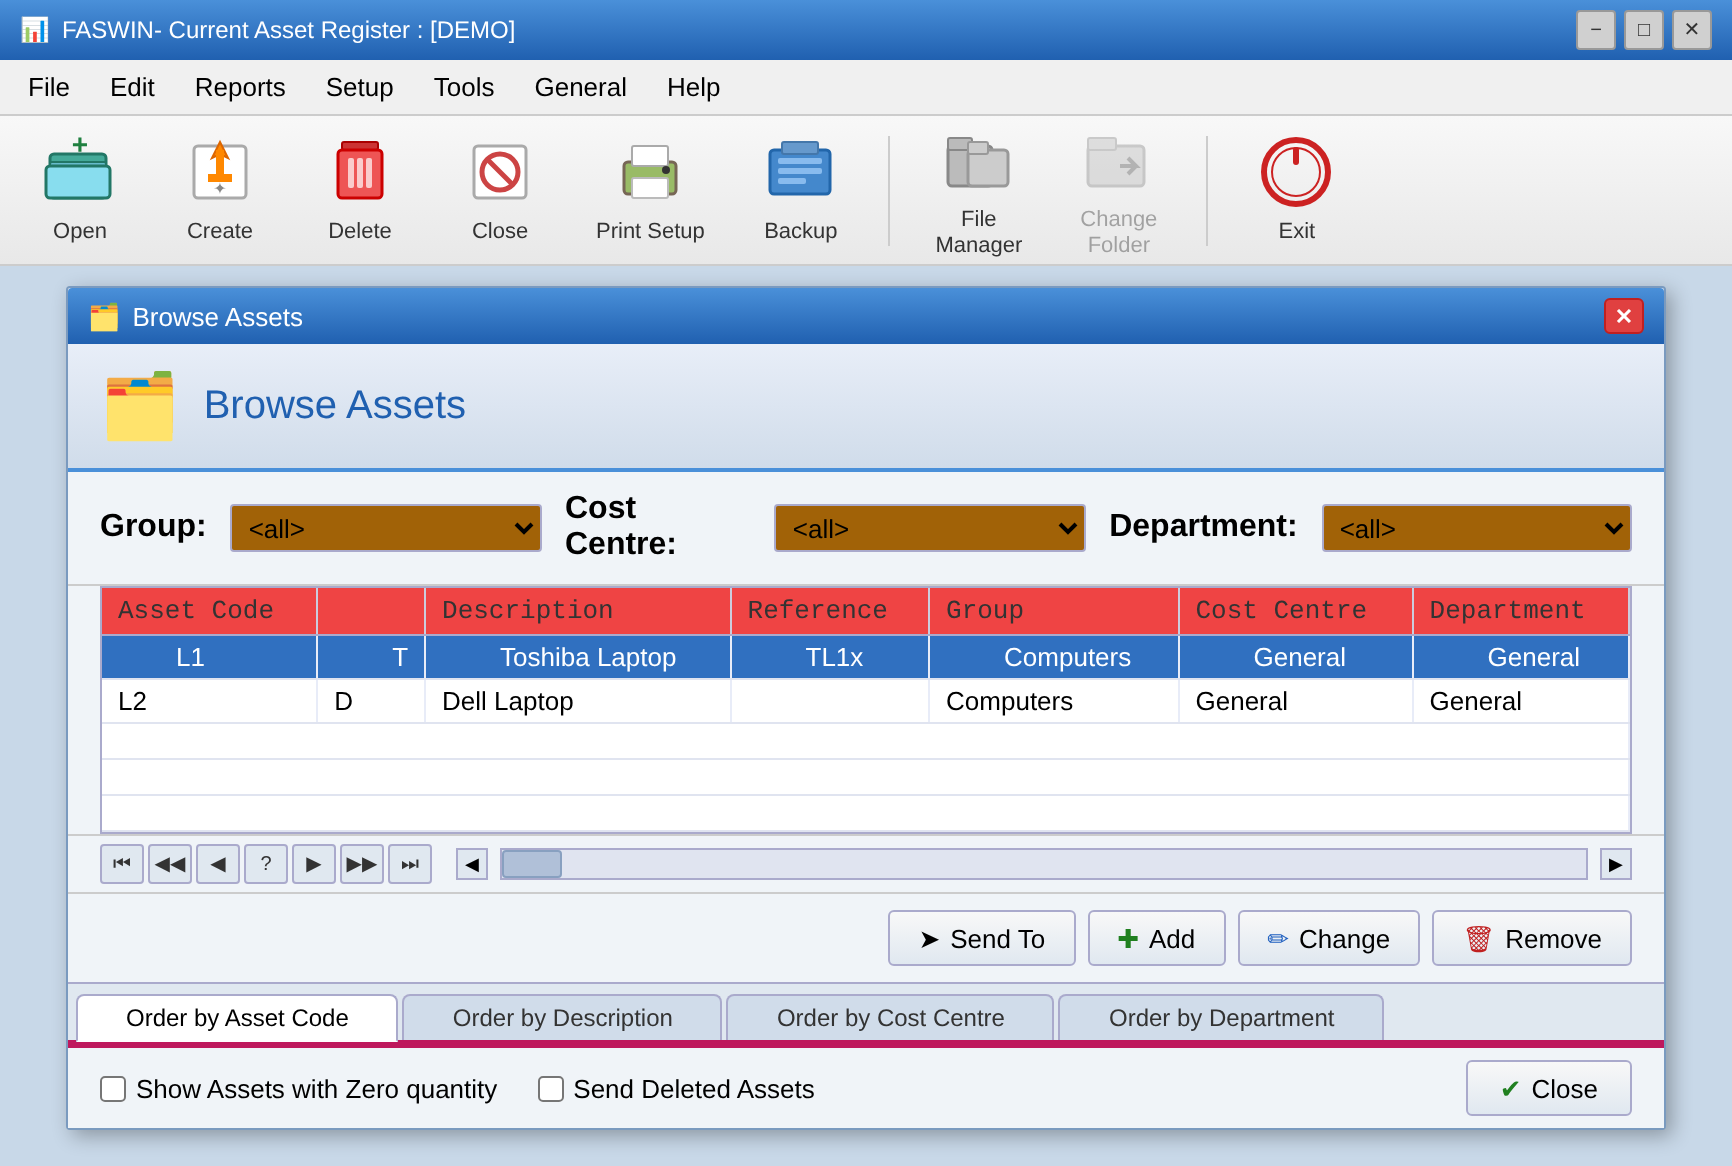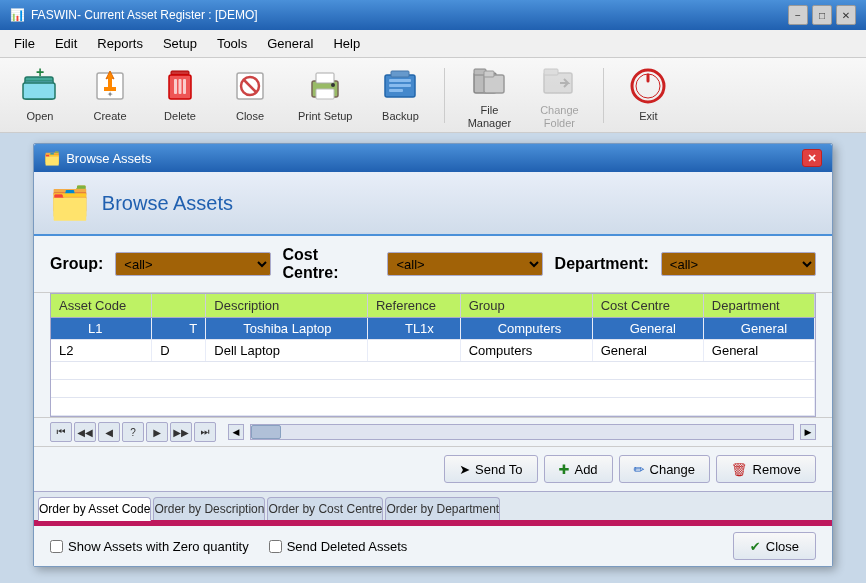--- a/index.html
+++ b/index.html
@@ -206,27 +206,28 @@
       background: white;
       margin: 0 16px;
       border: 1px solid #aac;
     }
     .asset-table {
       width: 100%;
       border-collapse: collapse;
       font-size: 13px;
     }
     .asset-table th {
-      background: #bef264;
+      background: #ef4444;
       border-bottom: 1px solid #aac;
       border-right: 1px solid #ccd;
       padding: 4px 8px;
       text-align: left;
       font-weight: normal;
       color: #333;
+      font-family: Liberation Mono, monospace;
     }
     .asset-table td {
       padding: 3px 8px;
       border-bottom: 1px solid #e0e4f0;
       border-right: 1px solid #e8ecf8;
     }
     .asset-table tr.selected td {
       background: #3070c0;
       color: white;
       padding-left: 37px;
@@ -309,21 +310,21 @@
     
     .order-tabs {
       display: flex;
       align-items: flex-end;
       background: #e0e8f0;
       border-top: 1px solid #aac;
       padding-top: 4px;
       padding-left: 4px;
     }
     .order-tab {
-      padding: 4px 0;
+      padding: 4px 24px;
       border: 1px solid #aac;
       border-bottom: none;
       border-radius: 4px 4px 0 0;
       cursor: pointer;
       font-size: 12px;
       background: #d0dcea;
       margin-right: 2px;
       color: #333;
     }
     .order-tab.active {
@@ -334,21 +335,21 @@
       position: relative;
       top: 1px;
     }
 
     
     .footer-row {
       display: flex;
       align-items: center;
       padding: 6px 16px;
       background: #f0f4f8;
-      border-top: 6px solid #be185d;
+      border-top: 4px solid #be185d;
       gap: 20px;
     }
     .checkbox-label {
       display: flex;
       align-items: center;
       gap: 5px;
       font-size: 13px;
       cursor: pointer;
     }
     .footer-close {

